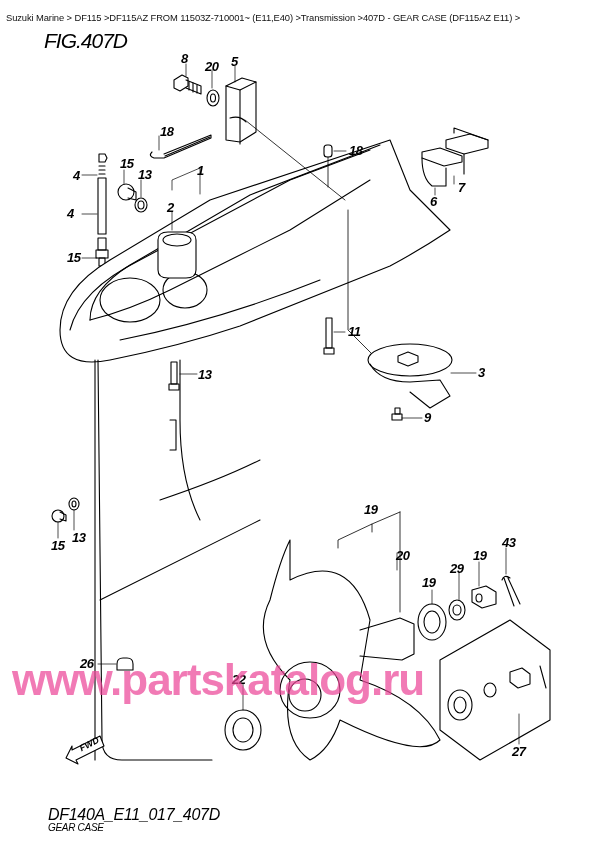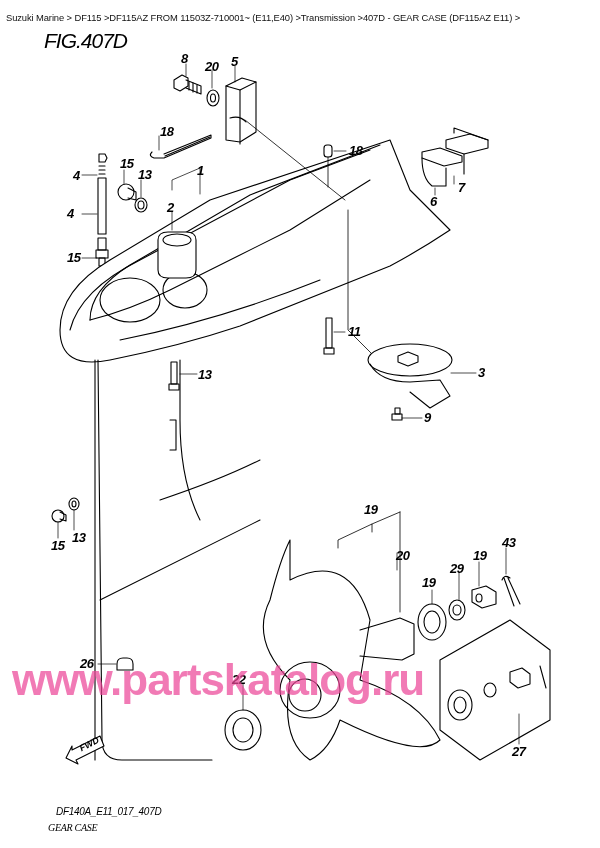--- a/index.html
+++ b/index.html
@@ -8,22 +8,22 @@
   .breadcrumb { position:absolute; left:6px; top:12px; font-size:9.4px; white-space:nowrap;
                 letter-spacing:-0.1px; color:#111; }
   .fig-title { position:absolute; left:44px; top:29px; font-size:21px; font-style:italic;
                letter-spacing:-1px; font-family:"Liberation Sans", sans-serif; }
   .diagram { position:absolute; left:0; top:0; width:600px; height:848px; }
   .callout { position:absolute; font-size:13px; font-style:italic; font-weight:bold;
              font-family:"Liberation Sans", sans-serif; letter-spacing:-0.5px; line-height:1; }
   .watermark { position:absolute; left:12px; top:655px; font-size:44px; font-weight:bold;
                color:#ec4899; opacity:0.72; letter-spacing:-1px; white-space:nowrap;
                font-family:"Liberation Sans", sans-serif; }
-  .footer-code { position:absolute; left:48px; top:806px; font-size:10px; font-style:italic; letter-spacing:-0.3px;margin-left:8px; }
-  .footer-name { position:absolute; left:48px; top:822px; font-size:10px; font-style:italic; letter-spacing:-0.3px;font-family:Liberation Serif, serif; }
+  .footer-code { position:absolute; left:48px; top:806px; font-size:16px; font-style:italic; letter-spacing:-0.3px; }
+  .footer-name { position:absolute; left:48px; top:822px; font-size:10px; font-style:italic; letter-spacing:-0.3px; }
   .fwd-label { font-size:9px; font-style:italic; font-weight:bold; }
 </style>
 </head>
 <body>
 
 <div class="breadcrumb">Suzuki Marine &gt; DF115 &gt;DF115AZ FROM 11503Z-710001~ (E11,E40) &gt;Transmission &gt;407D - GEAR CASE (DF115AZ E11) &gt;</div>
 <div class="fig-title">FIG.407D</div>
 
 <svg class="diagram" viewBox="0 0 600 848" xmlns="http://www.w3.org/2000/svg" fill="none" stroke="#000" stroke-width="1.1" stroke-linejoin="round" stroke-linecap="round">
 

